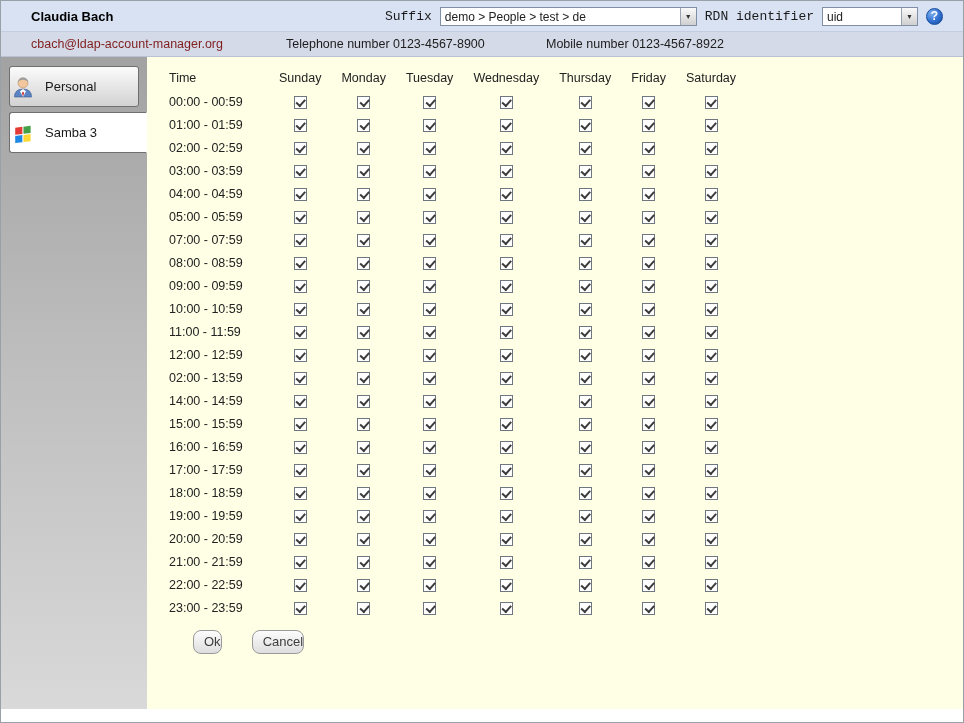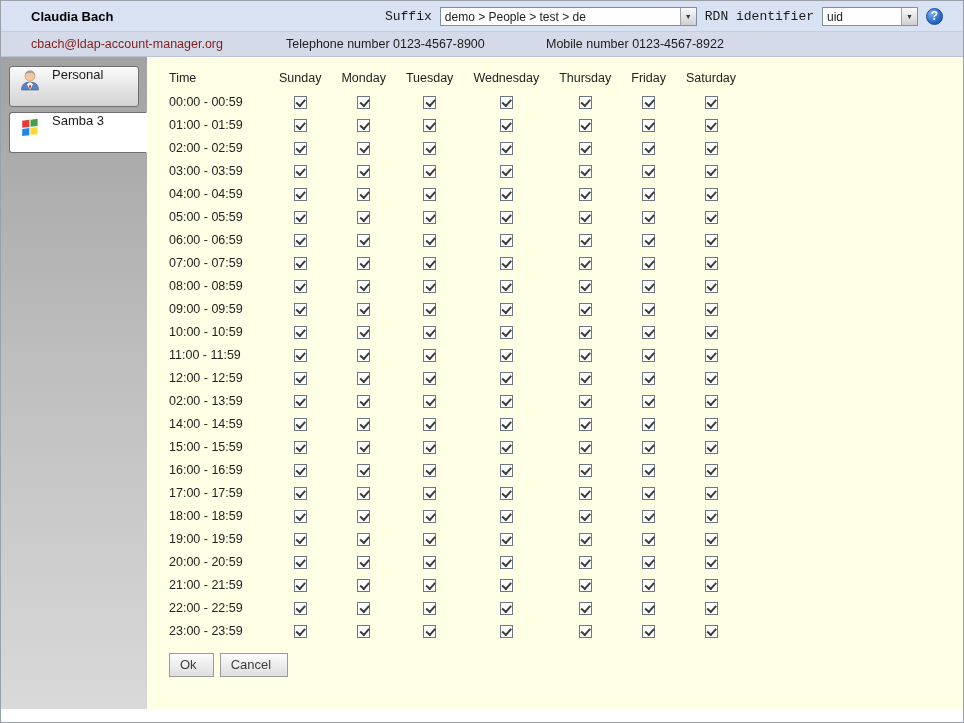--- a/index.html
+++ b/index.html
@@ -66,24 +66,23 @@
   .phone-text { width: 260px; color: #1c1c1c; }
   .mobile-text { color: #1c1c1c; }
   
   .content { flex: 1; display: flex; background: #ffffe6; min-height: 0; }
   .sidebar {
     width: 146px; flex: 0 0 146px;
     background: linear-gradient(to bottom, #a2a2a2 0%, #bdbdbd 45%, #d9d9d9 100%);
     padding-top: 9px;
   }
   .tab {
-    display: flex; align-items: flex-start; gap: 9px;
+    display: flex; align-items: center; gap: 9px;
     width: 130px; height: 41px;
     margin: 0 0 5px 8px;
-    padding-left: 7px;
     border: 1px solid #6f6f6f;
     border-radius: 3px;
     background: linear-gradient(#fbfbfb, #d2d2d2);
     font-size: 13px; color: #1a1a1a;
     cursor: pointer;
   }
   .tab.active {
     width: 138px;
     background: #fff;
     border-right: 1px solid #fff;
@@ -115,25 +114,26 @@
     position: absolute; left: 1.5px; top: 2px;
     width: 7px; height: 3.5px;
     border-left: 2px solid #3c3c3c;
     border-bottom: 2px solid #3c3c3c;
     transform: rotate(-48deg);
   }
   .button-row { margin-top: 11px; display: flex; gap: 6px; }
   .btn {
     font-family: "Liberation Sans", "DejaVu Sans", sans-serif;
     font-size: 13px; color: #3d3d3d;
-    padding: 3px 16px 4px 10px;
+    padding: 3px 0 4px 10px;
     border: 1px solid #9a9a9a;
-    border-radius: 0;
+    border-radius: 8px;
     background: linear-gradient(#fcfcfc, #dedede);
     cursor: pointer;
+    margin-left: 24px;
   }
   .footer { height: 13px; flex: 0 0 13px; background: #fff; }
 </style>
 </head>
 <body>
 
 <div class="window">
 
   <div class="titlebar">
     <span class="user-name">Claudia Bach</span>
@@ -261,30 +261,20 @@
               <td class="time-col">05:00 - 05:59</td>
               <td><input type="checkbox" checked="" style=""></td>
               <td><input type="checkbox" checked="" style=""></td>
               <td><input type="checkbox" checked="" style=""></td>
               <td><input type="checkbox" checked="" style=""></td>
               <td><input type="checkbox" checked="" style=""></td>
               <td><input type="checkbox" checked="" style=""></td>
               <td><input type="checkbox" checked="" style=""></td>
             </tr>
             <tr>
-              <td class="time-col">06:00 - 06:59</td>
-              <td><input type="checkbox" checked="" style=""></td>
-              <td><input type="checkbox" checked="" style=""></td>
-              <td><input type="checkbox" checked="" style=""></td>
-              <td><input type="checkbox" checked="" style=""></td>
-              <td><input type="checkbox" checked="" style=""></td>
-              <td><input type="checkbox" checked="" style=""></td>
-              <td><input type="checkbox" checked="" style=""></td>
-            </tr>
-            <tr>
               <td class="time-col">07:00 - 07:59</td>
               <td><input type="checkbox" checked="" style=""></td>
               <td><input type="checkbox" checked="" style=""></td>
               <td><input type="checkbox" checked="" style=""></td>
               <td><input type="checkbox" checked="" style=""></td>
               <td><input type="checkbox" checked="" style=""></td>
               <td><input type="checkbox" checked="" style=""></td>
               <td><input type="checkbox" checked="" style=""></td>
             </tr>
             <tr>

